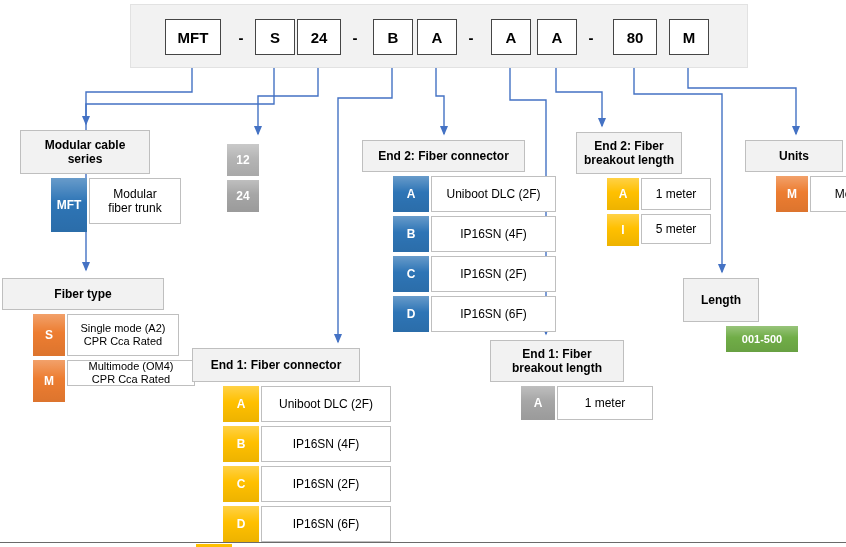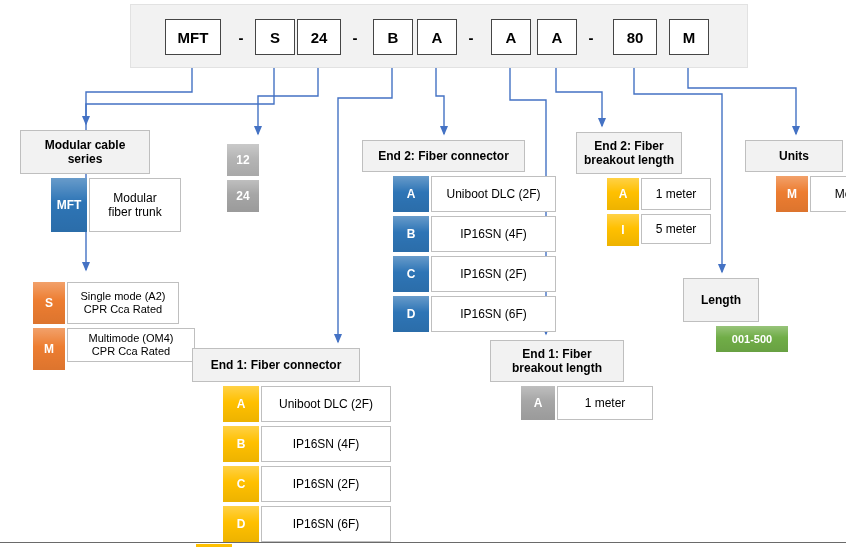--- a/index.html
+++ b/index.html
@@ -94,34 +94,35 @@
     <div class="seg sep" style="left:448px;width:24px">-</div>
     <div class="seg" style="left:482px;width:44px">80</div>
     <div class="seg" style="left:538px;width:40px">M</div>
   </div>
 
   <div class="tbl" style="left:20px;top:130px">
     <div class="thead" style="width:130px;height:44px">Modular cable
 series</div>
     <div class="trow">
       <div class="key k-blue" style="width:36px;height:54px">MFT</div>
-      <div class="val" style="width:92px;height:54px">Modular
+      <div class="val" style="width:92px;height:46px">Modular
 fiber trunk</div>
     </div>
   </div>
 
   <div class="tbl" style="left:2px;top:278px">
+    <div class="thead" style="width:162px;height:32px">Fiber type</div>
     <div class="trow">
       <div class="key k-orange" style="width:32px;height:42px">S</div>
       <div class="val val-sm" style="width:112px;height:42px">Single mode (A2)
 CPR Cca Rated</div>
     </div>
     <div class="trow">
       <div class="key k-orange" style="width:32px;height:42px">M</div>
-      <div class="val val-sm" style="width:128px;height:34px">Multimode (OM4)
+      <div class="val val-sm" style="width:128px;height:26px">Multimode (OM4)
 CPR Cca Rated</div>
     </div>
   </div>
 
   <div class="tbl" style="left:196px;top:140px">
     <div class="trow">
       <div class="key k-grayl" style="width:32px;height:32px">12</div>
     </div>
     <div class="trow">
       <div class="key k-gray" style="width:32px;height:32px">24</div>
@@ -164,21 +165,21 @@
   <div class="tbl" style="left:745px;top:140px">
     <div class="thead" style="width:98px;height:32px">Units</div>
     <div class="trow">
       <div class="key k-orange" style="width:32px;height:36px">M</div>
       <div class="val" style="width:80px;height:36px">Meter</div>
     </div>
   </div>
 
   <div class="tbl" style="left:683px;top:278px">
     <div class="thead" style="width:76px;height:44px">Length</div>
-    <div class="trow" style="margin-left:2px">
+    <div class="trow" style="margin-left:12px">
       <div class="key k-green" style="width:72px;height:26px">001-500</div>
     </div>
   </div>
 
   <div class="tbl" style="left:192px;top:348px">
     <div class="thead" style="width:168px;height:34px">End 1: Fiber connector</div>
     <div class="trow">
       <div class="key k-yellow" style="width:36px;height:36px">A</div>
       <div class="val" style="width:130px;height:36px">Uniboot DLC (2F)</div>
     </div>

